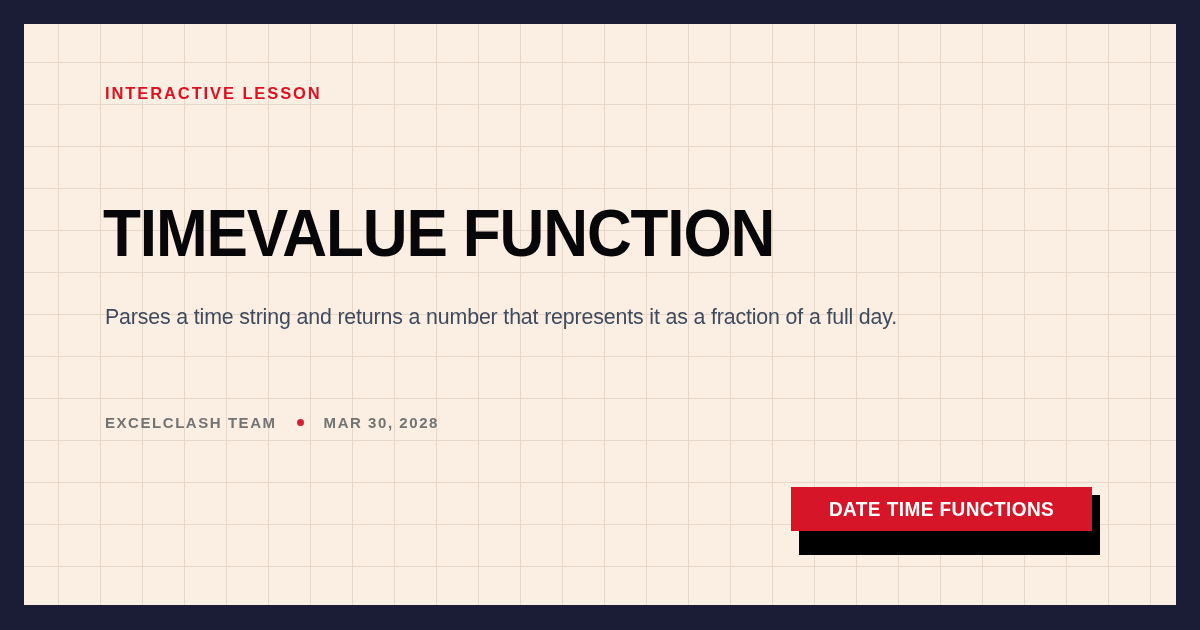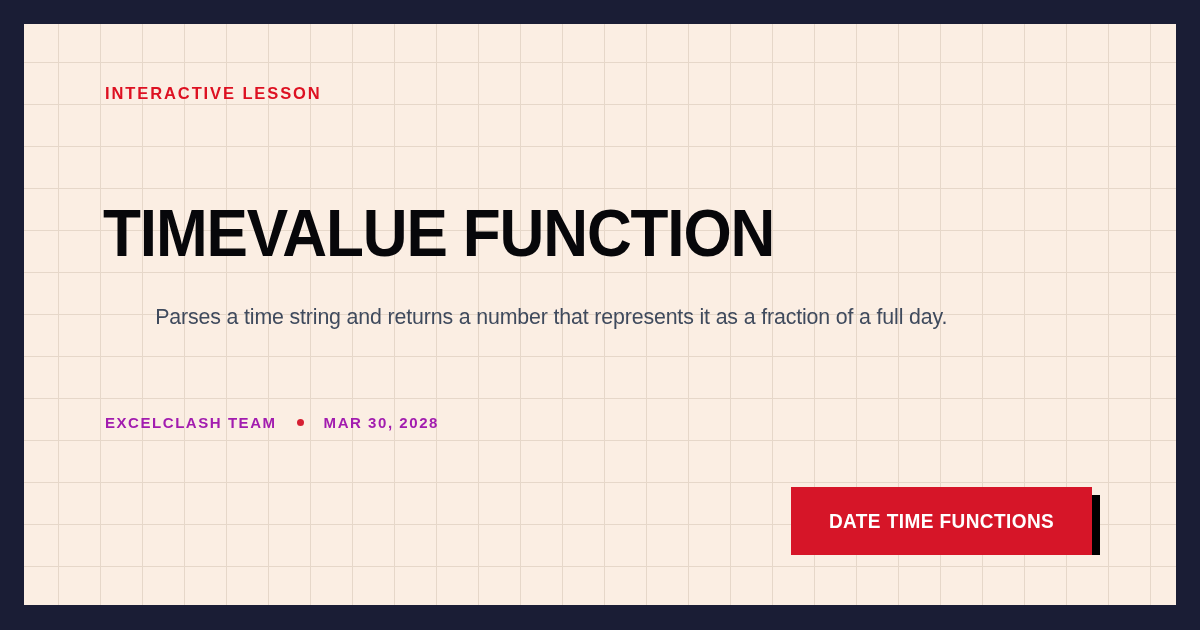--- a/index.html
+++ b/index.html
@@ -23,21 +23,20 @@
     background:#1a1d35;
   }
 
   
   .card {
     position:absolute;
     left:24px; top:24px;
     width:1152px; height:581px;
     background:#fbeee3;
     overflow:hidden;
-    text-align:center;
   }
 
   .grid {
     position:absolute;
     left:0; top:0; right:0; bottom:0;
     background-image:
       linear-gradient(to right,  #e6d7c9 1px, transparent 1px),
       linear-gradient(to bottom, #e6d7c9 1px, transparent 1px);
     background-size:42px 42px;
     background-position:-8px -4px;
@@ -89,21 +88,21 @@
 
   .byline {
     position:absolute;
     left:81px; top:390px;
     display:flex;
     align-items:center;
     gap:20px;
     font-size:15px;
     font-weight:bold;
     letter-spacing:1.55px;
-    color:#a21caf;
+    color:#737373;
     white-space:nowrap;
   }
 
   .byline-dot {
     display:inline-block;
     width:7px; height:7px;
     background:#d61f33;
     border-radius:50%;
     flex:0 0 auto;
   }
@@ -116,21 +115,21 @@
   }
   .badge-shadow {
     position:absolute;
     left:8px; top:8px;
     width:301px; height:60px;
     background:#000000;
   }
   .badge {
     position:absolute;
     left:0; top:0;
-    width:301px; height:68px;
+    width:301px; height:44px;
     background:#d61528;
     display:flex;
     align-items:center;
     justify-content:center;
   }
   .badge-label {
     font-size:20px;
     font-weight:bold;
     letter-spacing:0.45px;
     color:#ffffff;

